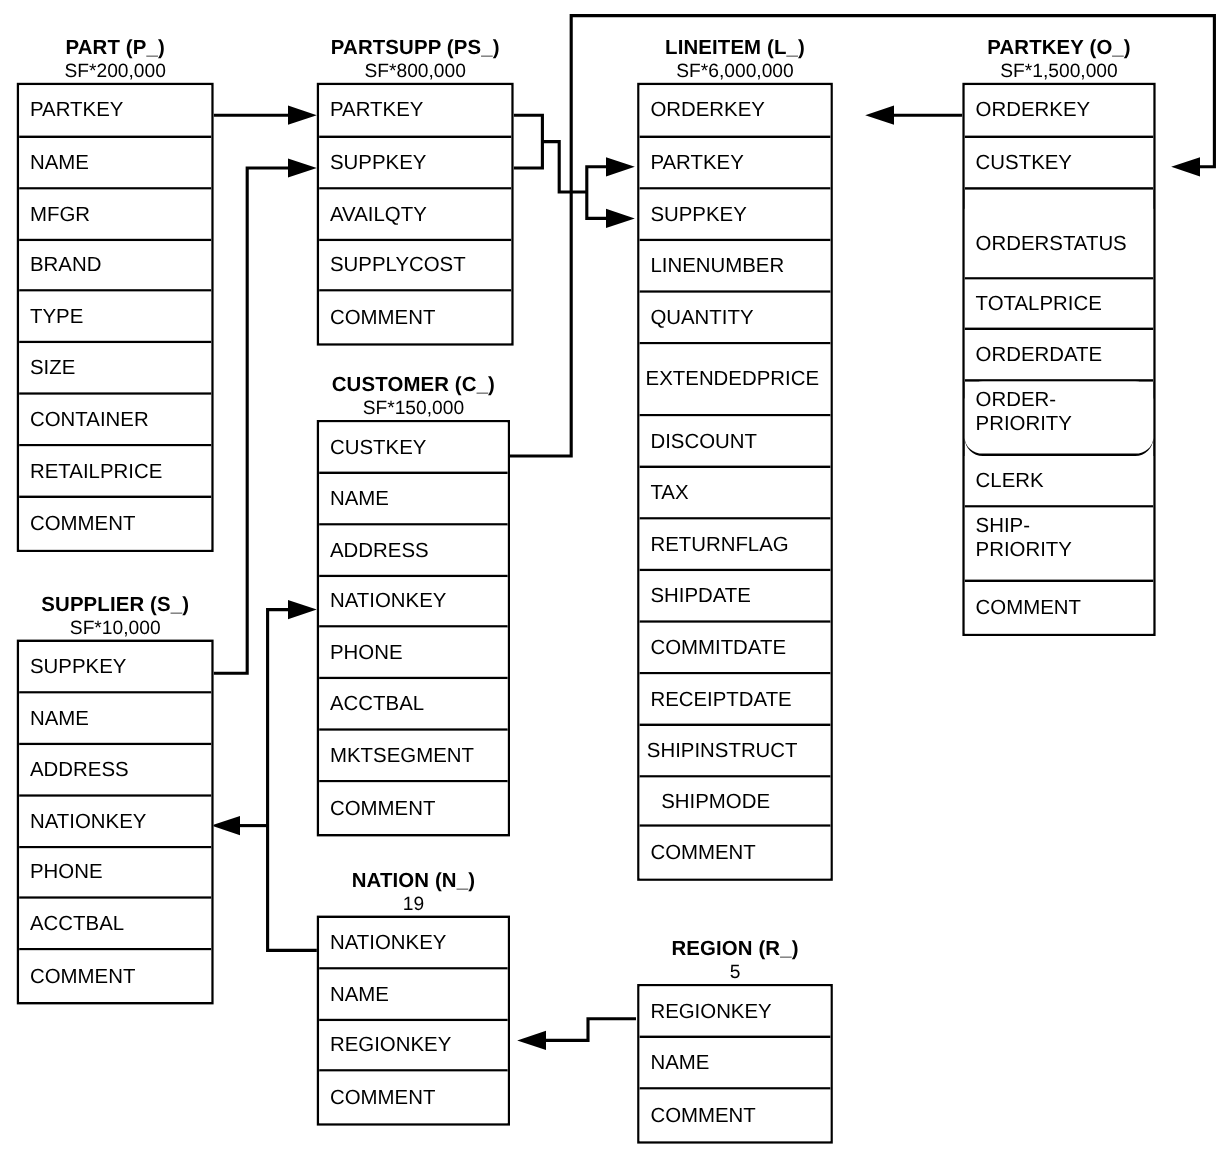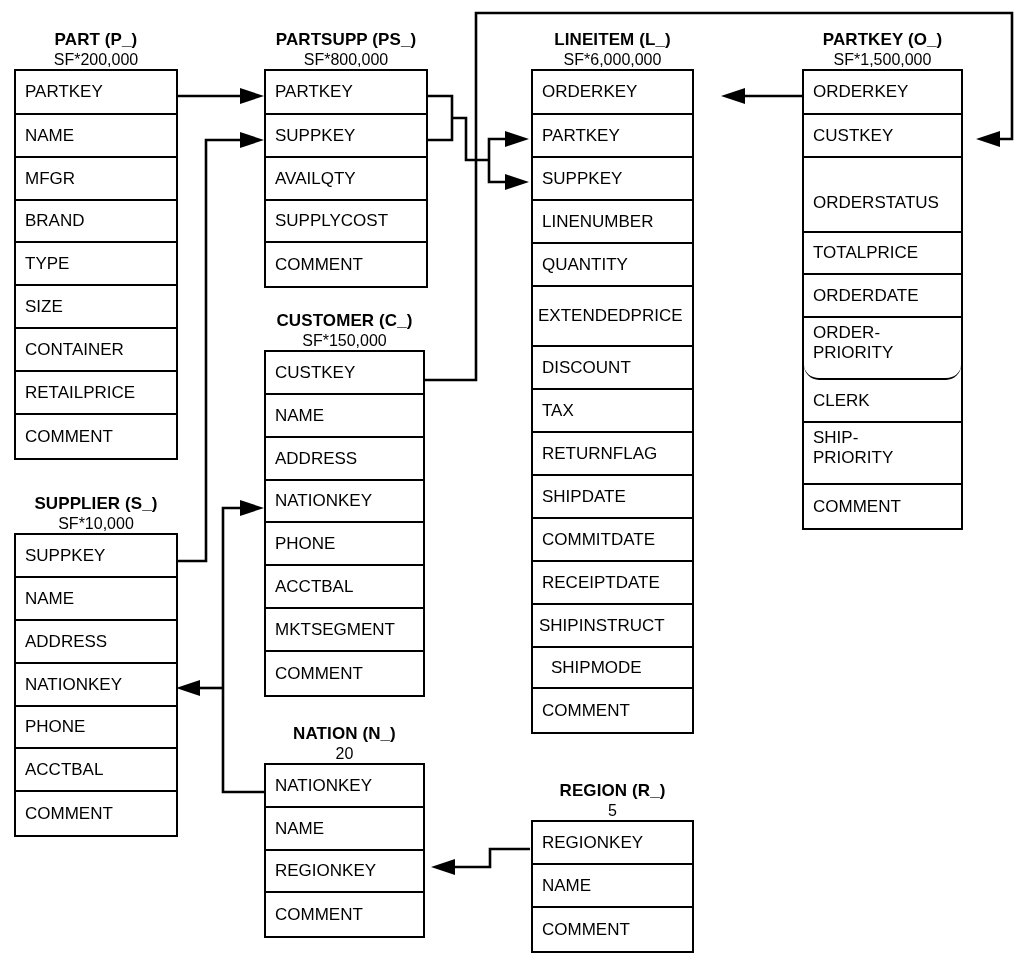--- a/index.html
+++ b/index.html
@@ -173,21 +173,21 @@
       <div class="tbl-row" style="height:42px;">NATIONKEY</div>
       <div class="tbl-row" style="height:43px;">PHONE</div>
       <div class="tbl-row" style="height:43px;">ACCTBAL</div>
       <div class="tbl-row" style="height:43px;">MKTSEGMENT</div>
       <div class="tbl-row" style="height:43px;">COMMENT</div>
     </div>
   </div>
 
   <div class="table-group" style="left:264px;top:724px;">
     <div class="tbl-title" style="width:161px;">NATION (N_)</div>
-    <div class="tbl-card" style="width:161px;">20</div>
+    <div class="tbl-card" style="width:161px;">19</div>
     <div class="tbl-box" style="width:161px;">
       <div class="tbl-row" style="height:43px;">NATIONKEY</div>
       <div class="tbl-row" style="height:43px;">NAME</div>
       <div class="tbl-row" style="height:42px;">REGIONKEY</div>
       <div class="tbl-row" style="height:43px;">COMMENT</div>
     </div>
   </div>
 
   <div class="table-group" style="left:531px;top:30px;">
     <div class="tbl-title" style="width:163px;">LINEITEM (L_)</div>

